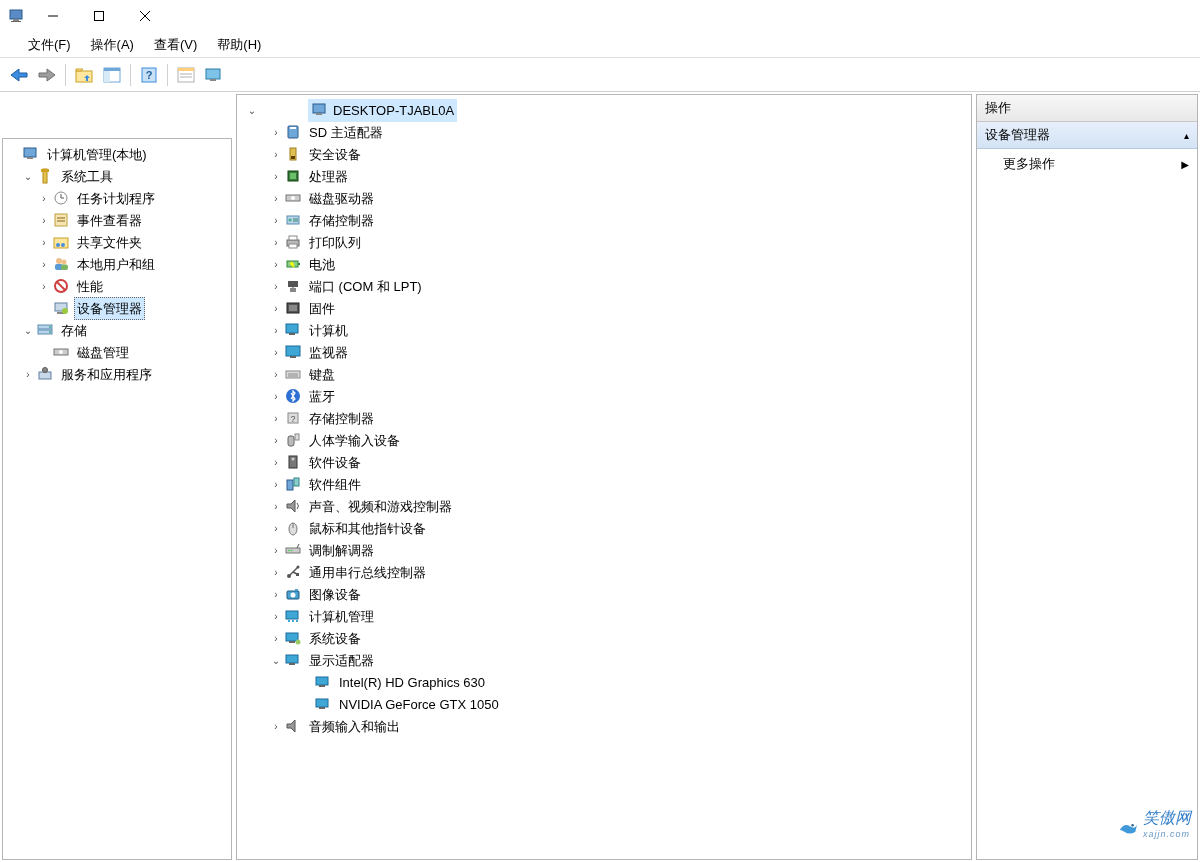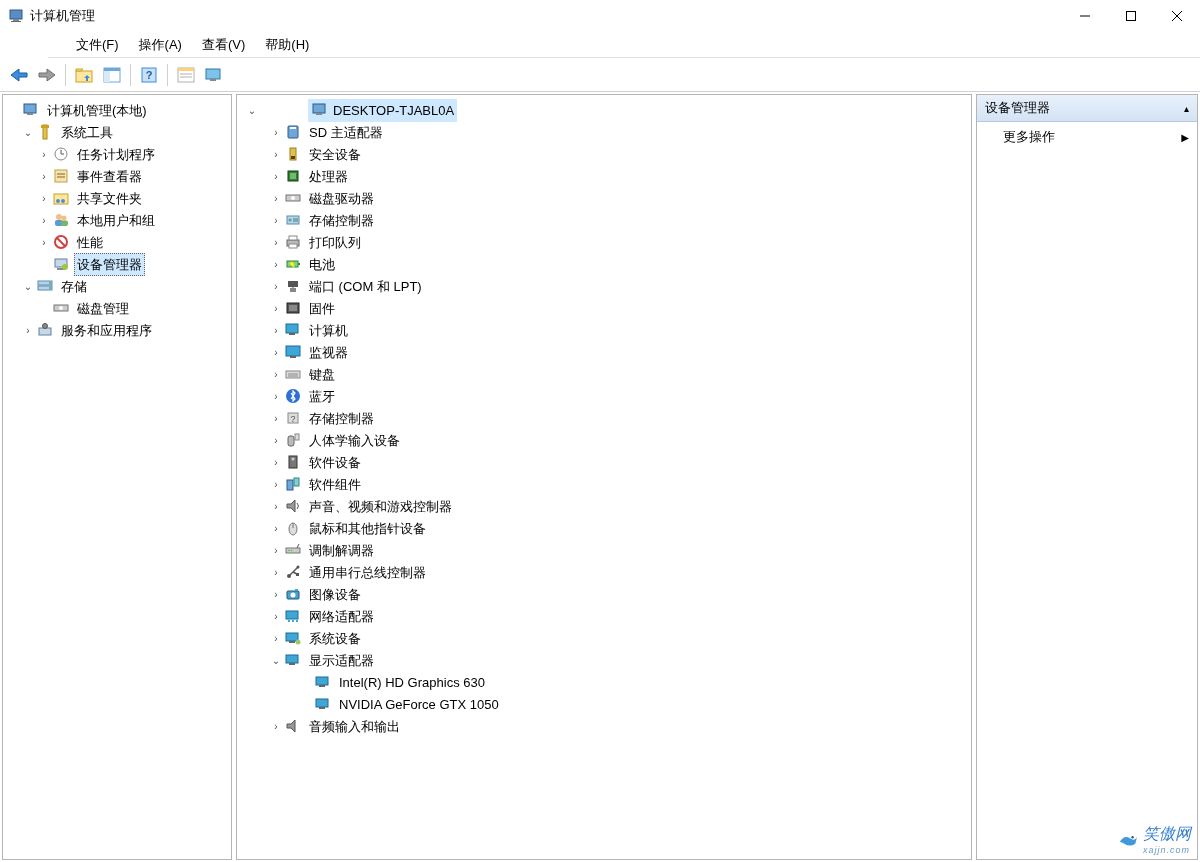--- a/index.html
+++ b/index.html
@@ -35,21 +35,20 @@
   font-size: 12px;
   cursor: default;
 }
 
 .menubar {
   height: 26px;
   display: flex;
   align-items: center;
   padding: 0 18px;
   border-bottom: 1px solid #e0e0e0;
-  margin-left: 48px;
 }
 .menubar .menu-item {
   padding: 3px 10px;
   font-size: 13px;
 }
 
 .toolbar {
   height: 34px;
   display: flex;
   align-items: center;
@@ -69,21 +68,21 @@
   display: flex;
   min-height: 0;
   padding: 2px;
 }
 .pane {
   border: 1px solid #b5b5b5;
   background: #fff;
   overflow: auto;
   position: relative;
 }
-.left-pane { width: 230px; }
+.left-pane { width: 230px; margin-top: 44px; }
 .mid-pane { flex: 1; margin: 0 4px; }
 .right-pane { width: 222px; padding: 0; }
 
 .tree {
   padding: 4px 2px;
   font-size: 13px;
   line-height: 21px;
 }
 .tree-node {
   display: flex;
@@ -137,44 +136,43 @@
 }
 .rp-subitem {
   padding: 6px 8px 6px 26px;
   display: flex; align-items: center; justify-content: space-between;
   font-size: 13px;
 }
 .rp-arrow { font-size: 10px; }
 
 .watermark {
   position: absolute;
-  right: 6px; bottom: 4px;
+  right: 6px; bottom: 20px;
   font-size: 16px;
   font-style: italic;
   color: #1b6fc2;
   opacity: 0.9;
-  display: flex; align-items: center; gap: 4px;
+  display: flex; align-items: flex-end; gap: 4px;
   pointer-events: none;
 }
 .watermark .sub { font-size: 9px; color: #5a8fbf; letter-spacing: 1px; }
 
 svg { display: block; }
 </style>
 </head>
 <body>
 
 <div class="titlebar">
   <span class="app-icon">
     <svg width="16" height="16" viewBox="0 0 16 16">
       <rect x="2" y="2" width="12" height="9" fill="#5a8bc4" stroke="#2a5a8a"></rect>
       <rect x="5" y="11" width="6" height="2" fill="#888"></rect>
       <rect x="3" y="13" width="10" height="1" fill="#666"></rect>
     </svg>
   </span>
-  <span class="title">计算机管理</span>
   <div class="win-controls">
     <div class="win-btn">
       <svg width="10" height="10">
           <line x1="0" y1="5" x2="10" y2="5" stroke="#000" stroke-width="1"></line>
         </svg>
     </div>
     <div class="win-btn">
       <svg width="10" height="10">
           <rect x="0.5" y="0.5" width="9" height="9" fill="none" stroke="#000" stroke-width="1"></rect>
         </svg>
@@ -632,21 +630,21 @@
         <div class="tree-node m-depth1">
           <span class="exp">›</span>
           <span class="icon">
             <svg width="16" height="16" viewBox="0 0 16 16">
               <rect x="1" y="3" width="12" height="8" fill="#3fa7d6" stroke="#1a6a9a"></rect>
               <rect x="3" y="12" width="2" height="2" fill="#3fa7d6"></rect>
               <rect x="7" y="12" width="2" height="2" fill="#3fa7d6"></rect>
               <rect x="11" y="12" width="2" height="2" fill="#3fa7d6"></rect>
             </svg>
           </span>
-          <span class="label-txt">网络适配器</span>
+          <span class="label-txt">计算机管理</span>
         </div>
         <div class="tree-node m-depth1">
           <span class="exp">›</span>
           <span class="icon">
             <svg width="16" height="16" viewBox="0 0 16 16">
               <rect x="1" y="3" width="12" height="8" fill="#3fa7d6" stroke="#1a6a9a"></rect>
               <rect x="4" y="11" width="6" height="2" fill="#666"></rect>
               <circle cx="13" cy="12" r="2.5" fill="#9c6"></circle>
             </svg>
           </span>
@@ -691,20 +689,21 @@
               <polygon points="2,6 6,6 10,2 10,14 6,10 2,10" fill="#999" stroke="#555"></polygon>
             </svg>
         </span>
         <span class="label-txt">音频输入和输出</span>
       </div>
 
     </div>
   </div>
 
   <div class="pane right-pane">
+    <div class="rp-header">操作</div>
     <div class="rp-section">
       <span>设备管理器</span>
       <span class="rp-arrow">▴</span>
     </div>
     <div class="rp-subitem">
       <span>更多操作</span>
       <span class="rp-arrow">▶</span>
     </div>
 
     <div class="watermark">

